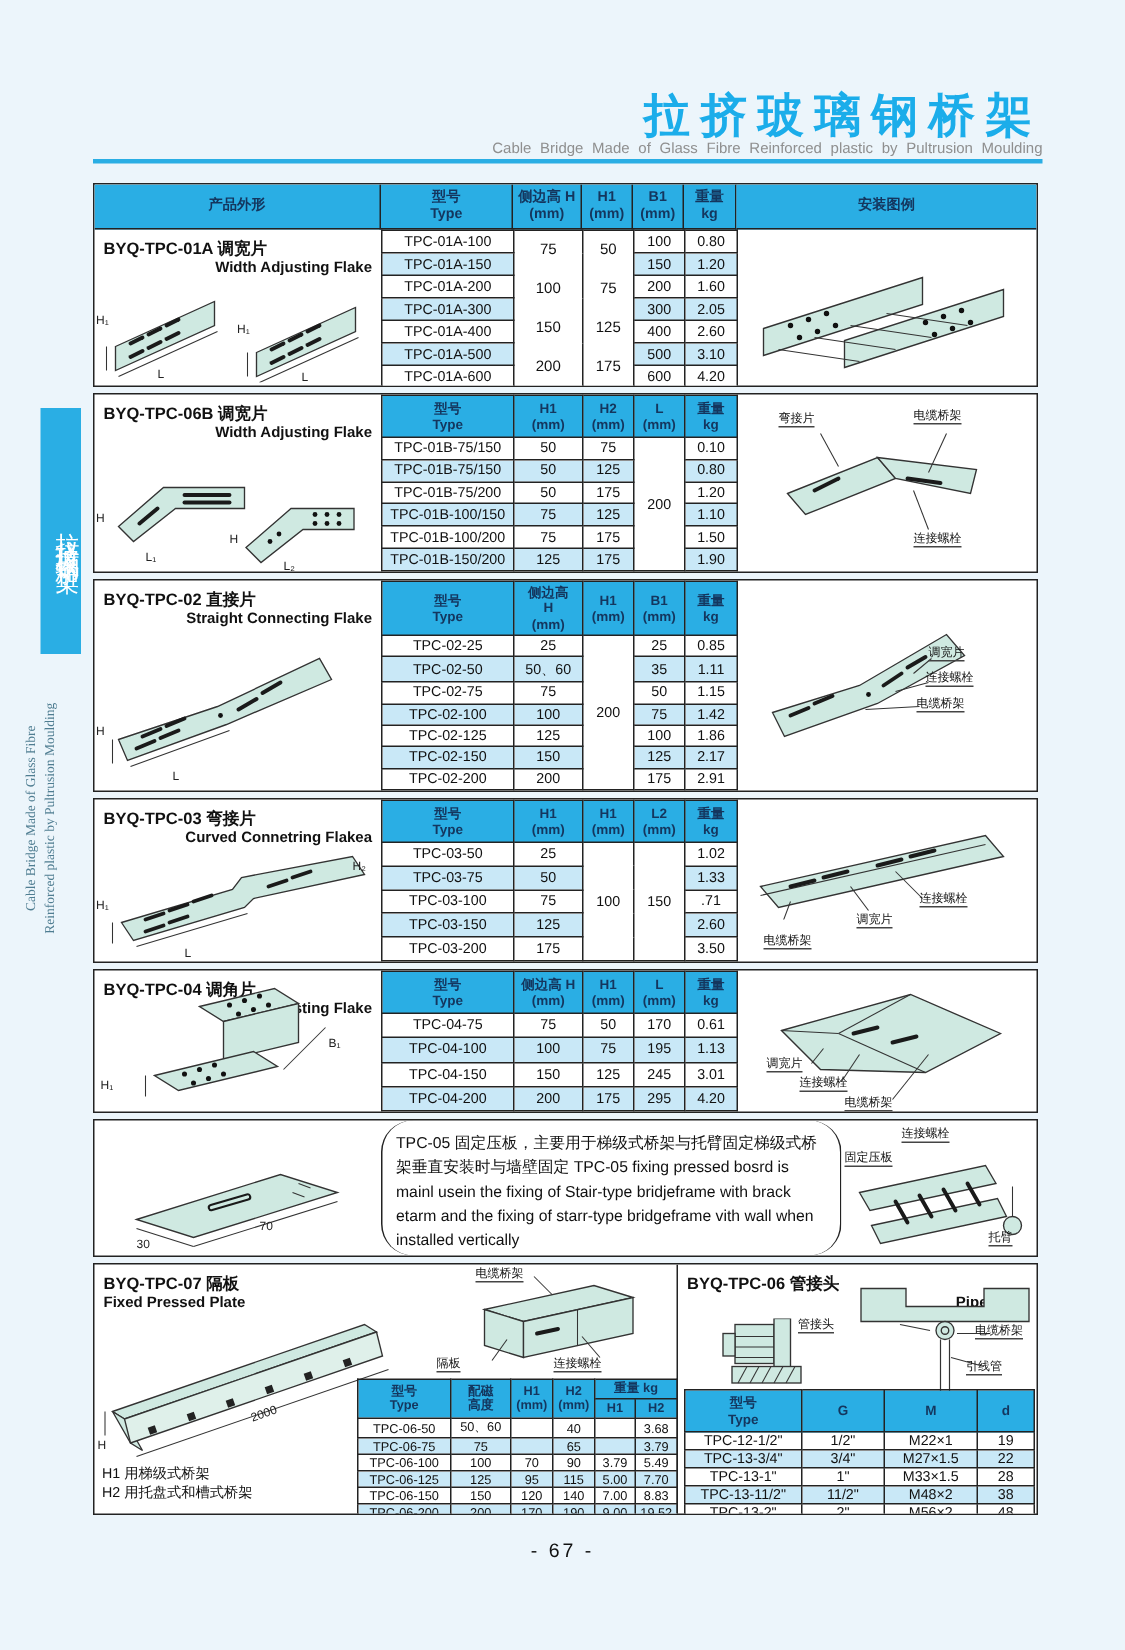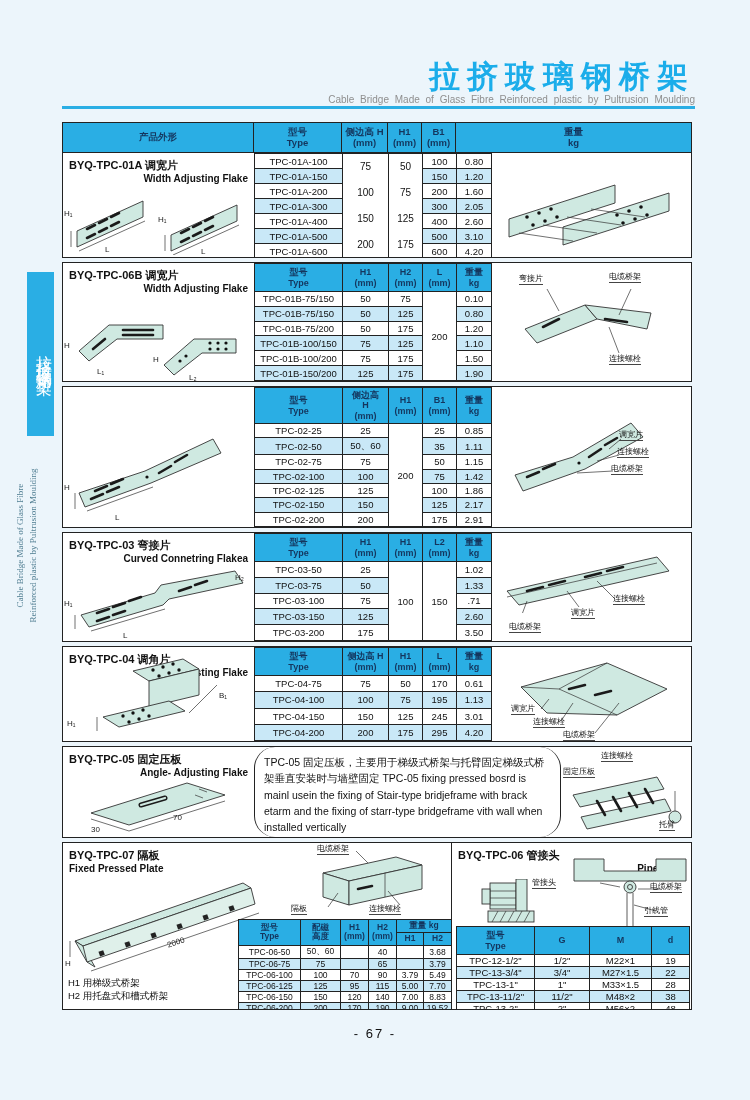--- a/index.html
+++ b/index.html
@@ -90,20 +90,21 @@
       <div class="hc pre" style="width:88px">型号
 Type</div>
       <div class="hc pre" style="width:46px">侧边高 H
 (mm)</div>
       <div class="hc pre" style="width:34px">H1
 (mm)</div>
       <div class="hc pre" style="width:34px">B1
 (mm)</div>
       <div class="hc pre" style="width:35px">重量
 kg</div>
+      <div class="hc pre">安装图例</div>
     </div>
     <div class="prodL" style="top:30px;height:104px;">
       <div class="seclabel">
         <div class="cn">BYQ-TPC-01A 调宽片</div>
         <div class="en">Width Adjusting Flake</div>
       </div>
       <svg class="dw" style="left:2px;bottom:2px;" width="187" height="70" viewBox="0 0 187 70">
         <g>
             <polygon points="12,46 78,16 78,32 12,62"></polygon>
           <line class="slot" x1="22" y1="44" x2="30" y2="40"></line>
@@ -311,20 +312,24 @@
           <line class="thin" x1="110" y1="46" x2="120" y2="72"></line>
       </svg>
       <span class="lbl" style="left:28px;top:12px">弯接片</span>
       <span class="lbl" style="left:118px;top:10px">电缆桥架</span>
       <span class="lbl" style="left:118px;top:92px">连接螺栓</span>
     </div>
   </div>
 
   <div class="box" style="top:386px;height:142px;">
     <div class="prodL">
+      <div class="seclabel">
+        <div class="cn">BYQ-TPC-02 直接片</div>
+        <div class="en">Straight Connecting Flake</div>
+      </div>
       <svg class="dw" style="left:4px;bottom:4px;" width="183" height="100" viewBox="0 0 183 100">
         <path d="M12,70 L78,48 L146,16 L154,30 L84,60 L18,84 Z"></path>
         <line class="slot" x1="28" y1="68" x2="40" y2="63"></line>
           <line class="slot" x1="44" y1="61" x2="56" y2="56"></line>
         <line class="slot" x1="92" y1="50" x2="104" y2="43"></line>
           <line class="slot" x1="108" y1="39" x2="120" y2="32"></line>
         <line class="slot" x1="24" y1="76" x2="36" y2="71"></line>
           <line class="slot" x1="40" y1="69" x2="52" y2="64"></line>
         <circle class="dot" cx="80" cy="54" r="1.6"></circle>
         <line class="thin" x1="8" y1="70" x2="8" y2="86"></line>
@@ -606,24 +611,20 @@
           <line class="thin" x1="120" y1="52" x2="96" y2="82"></line>
       </svg>
       <span class="lbl" style="left:20px;top:58px">调宽片</span>
       <span class="lbl" style="left:42px;top:71px">连接螺栓</span>
       <span class="lbl" style="left:72px;top:84px">电缆桥架</span>
     </div>
   </div>
 
   <div class="box" style="top:746px;height:92px;">
     <div class="prodL">
-      <div class="seclabel">
-        <div class="cn">BYQ-TPC-05 固定压板</div>
-        <div class="en">Angle- Adjusting Flake</div>
-      </div>
       <svg class="dw" style="left:8px;bottom:2px;" width="178" height="62" viewBox="0 0 178 62">
         <polygon points="20,40 116,10 154,22 58,52"></polygon>
         <line class="slotw" x1="70" y1="32" x2="94" y2="25"></line>
           <line class="slotin" x1="70" y1="32" x2="94" y2="25"></line>
         <line class="thin" x1="128" y1="16" x2="136" y2="19"></line>
           <line class="thin" x1="124" y1="22" x2="132" y2="25"></line>
         <line class="thin" x1="20" y1="46" x2="58" y2="58"></line>
           <line class="thin" x1="58" y1="58" x2="154" y2="28"></line>
       </svg>
       <span class="dim" style="left:28px;top:78px">30</span>

